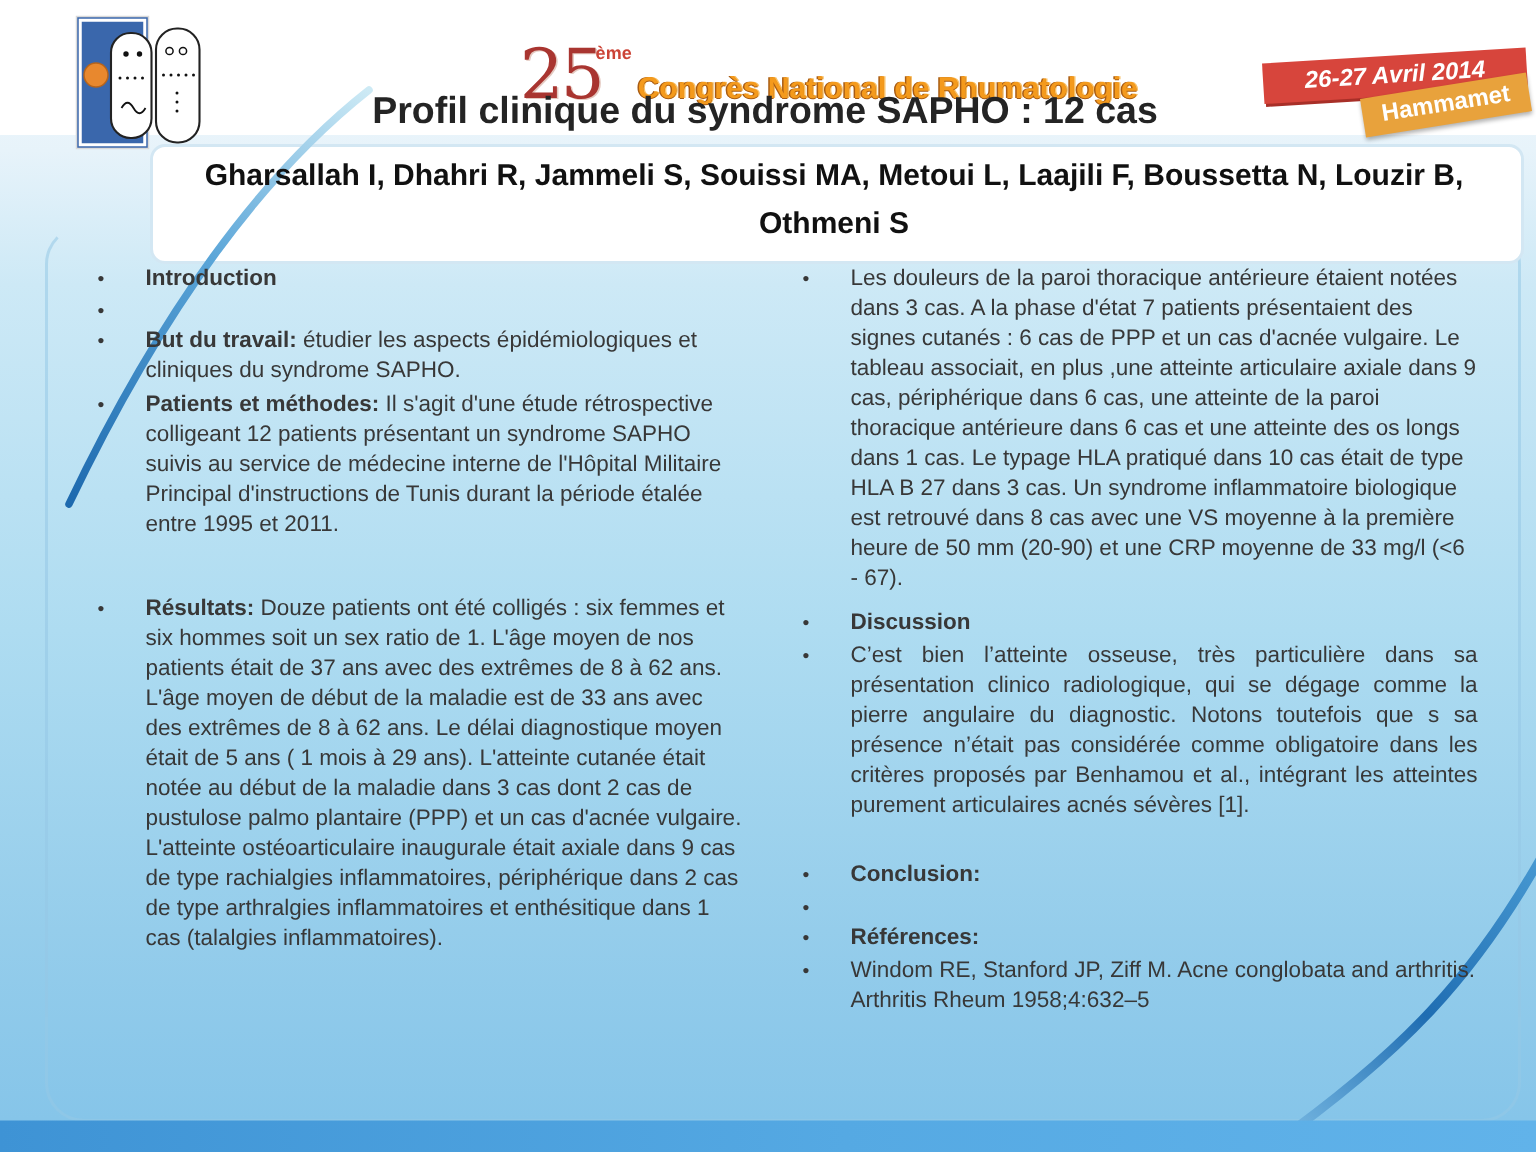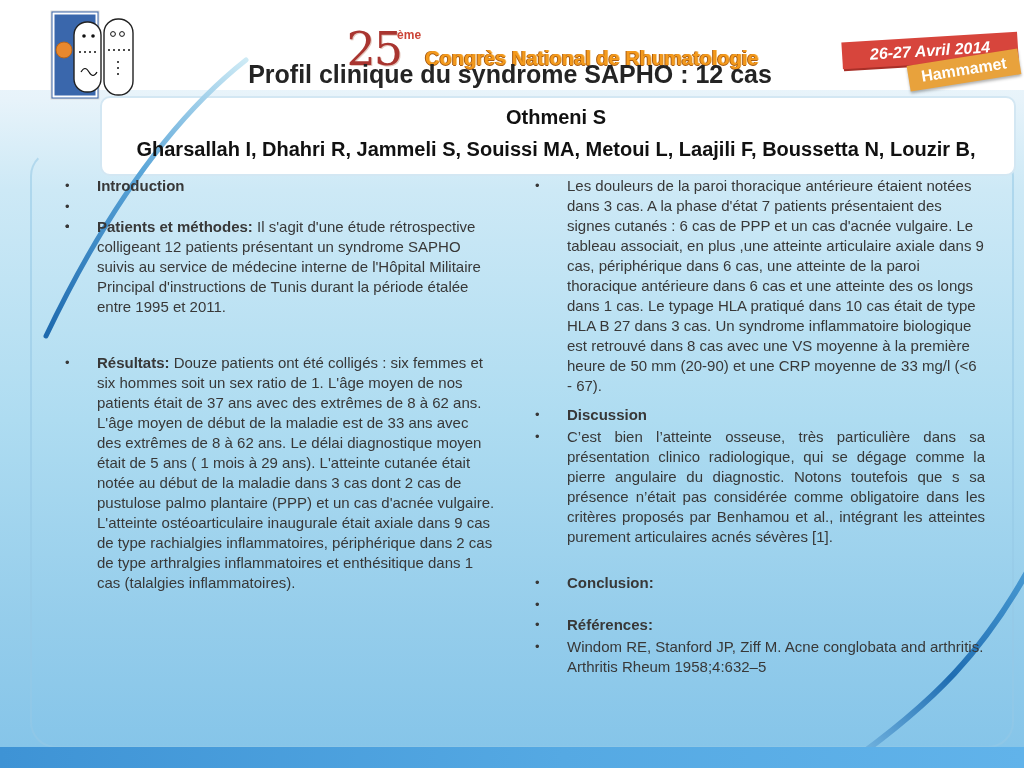--- a/index.html
+++ b/index.html
@@ -109,28 +109,28 @@
   </div>
 
   <div class="congress"><span class="num">25</span><span class="num-sup">ème</span><span class="ctitle">Congrès National de Rhumatologie</span></div>
 
   <div class="badge badge-date">26-27 Avril 2014</div>
   <div class="badge badge-loc">Hammamet</div>
 
   <div class="poster-title">Profil clinique du syndrome SAPHO : 12 cas</div>
 
   <div class="authors">
+    <div>Gharsallah I, Dhahri R, Jammeli S, Souissi MA, Metoui L, Laajili F, Boussetta N, Louzir B,</div>
     <div>Othmeni S</div>
-    <div>Gharsallah I, Dhahri R, Jammeli S, Souissi MA, Metoui L, Laajili F, Boussetta N, Louzir B,</div>
   </div>
 
   <div class="col col-left">
     <div class="item mb1"><span class="bullet">•</span><span class="b">Introduction</span></div>
     <div class="item mb21"><span class="bullet">•</span></div>
-    <div class="item mb3"><span class="bullet">•</span></div>
+    <div class="item mb3"><span class="bullet">•</span><span><span class="b">But du travail:</span><span> étudier les aspects épidémiologiques et cliniques du syndrome SAPHO.</span></span></div>
     <div class="item mb36"><span class="bullet">•</span><span><span class="b">Patients et méthodes:</span><span> Il s'agit d'une étude rétrospective colligeant 12 patients présentant un syndrome SAPHO suivis au service de médecine interne de l'Hôpital Militaire Principal d'instructions de Tunis durant la période étalée entre 1995 et 2011.</span></span></div>
     <div class="item"><span class="bullet">•</span><span><span class="b">Résultats:</span><span> Douze patients ont été colligés : six femmes et six hommes soit un sex ratio de 1. L'âge moyen de nos patients était de 37 ans avec des extrêmes de 8 à 62 ans. L'âge moyen de début de la maladie est de 33 ans avec des extrêmes de 8 à 62 ans. Le délai diagnostique moyen était de 5 ans ( 1 mois à 29 ans). L'atteinte cutanée était notée au début de la maladie dans 3 cas dont 2 cas de pustulose palmo plantaire (PPP) et un cas d'acnée vulgaire. L'atteinte ostéoarticulaire inaugurale était axiale dans 9 cas de type rachialgies inflammatoires, périphérique dans 2 cas de type arthralgies inflammatoires et enthésitique dans 1 cas (talalgies inflammatoires).</span></span></div>
   </div>
 
   <div class="col col-right">
     <div class="item mb9"><span class="bullet">•</span><span>Les douleurs de la paroi thoracique antérieure étaient notées dans 3 cas. A la phase d'état 7 patients présentaient des signes cutanés : 6 cas de PPP et un cas d'acnée vulgaire. Le tableau associait, en plus ,une atteinte articulaire axiale dans 9 cas, périphérique dans 6 cas, une atteinte de la paroi thoracique antérieure dans 6 cas et une atteinte des os longs dans 1 cas. Le typage HLA pratiqué dans 10 cas était de type HLA B 27 dans 3 cas. Un syndrome inflammatoire biologique est retrouvé dans 8 cas avec une VS moyenne à la première heure de 50 mm (20-90) et une CRP moyenne de 33 mg/l (&lt;6 - 67).</span></div>
     <div class="item mb2"><span class="bullet">•</span><span class="b">Discussion</span></div>
     <div class="item mb26 jst"><span class="bullet">•</span><span>C’est bien l’atteinte osseuse, très particulière dans sa présentation clinico radiologique, qui se dégage comme la pierre angulaire du diagnostic. Notons toutefois que s sa présence n’était pas considérée comme obligatoire dans les critères proposés par Benhamou et al., intégrant les atteintes purement articulaires acnés sévères [1].</span></div>
     <div class="item mb2"><span class="bullet">•</span><span class="b">Conclusion:</span></div>
     <div class="item mb22"><span class="bullet">•</span></div>

